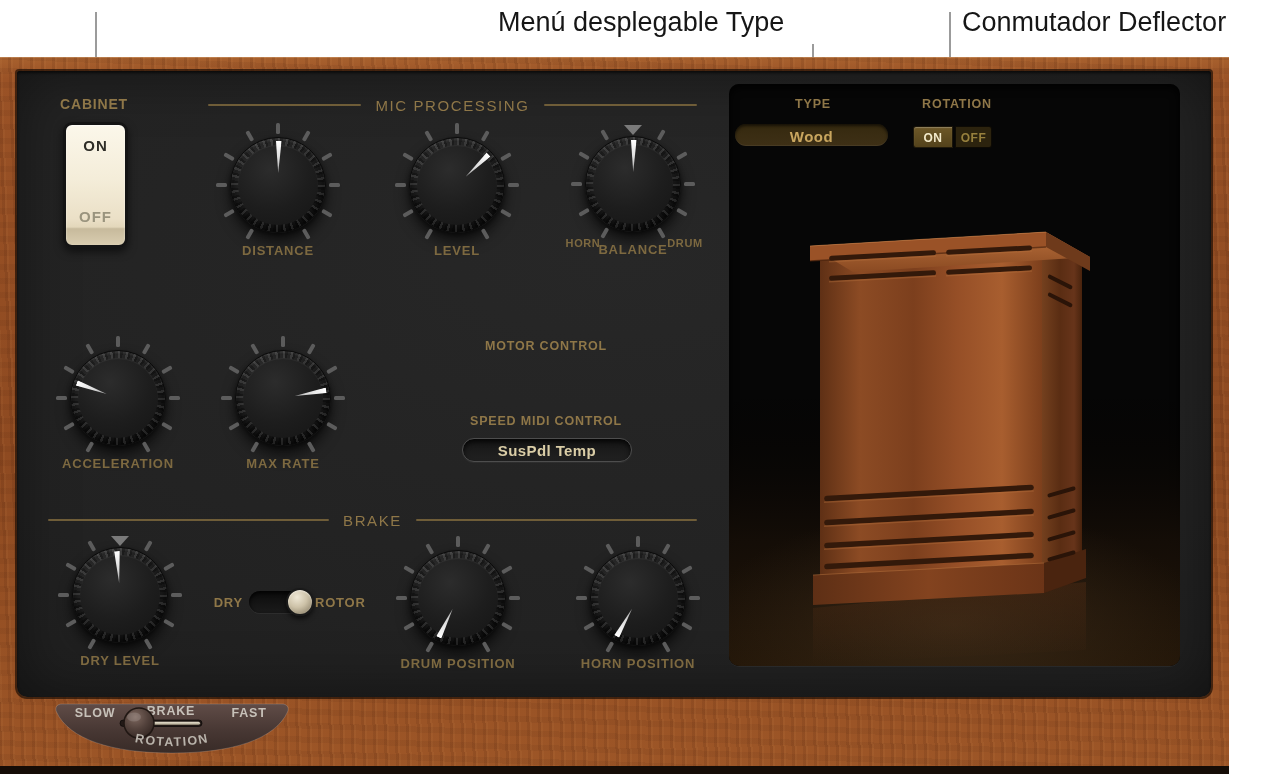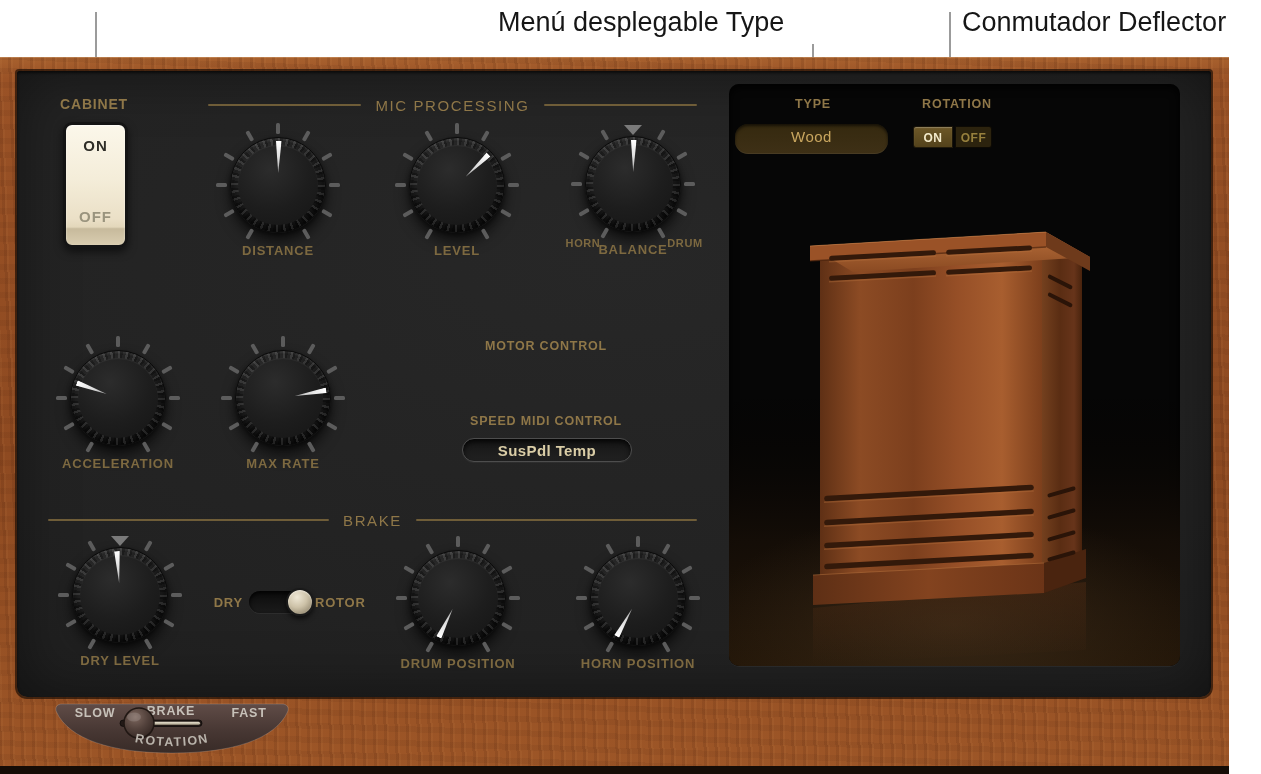--- a/index.html
+++ b/index.html
@@ -95,23 +95,23 @@
     background:radial-gradient(circle at 38% 30%, #efe8d6 0%, #cdc2a8 45%, #9a8f77 80%, #776d58 100%);
     border:2px solid #1a1a1a;box-sizing:border-box;
     box-shadow:0 3px 5px rgba(0,0,0,0.6), inset 0 1px 2px rgba(255,255,255,0.6);}
 
   
   .display{position:absolute;left:712px;top:13px;width:451px;height:582px;border-radius:10px;
     background:#060606;overflow:hidden;
     box-shadow:inset 0 3px 10px rgba(0,0,0,0.9), 0 1px 0 rgba(255,255,255,0.05);}
   .lbl-type{position:absolute;left:44px;top:13px;width:80px;}
   .lbl-deflector{position:absolute;left:183px;top:13px;width:90px;}
-  .pill-type{position:absolute;left:6px;top:40px;width:153px;height:30px;border-radius:13px;
+  .pill-type{position:absolute;left:6px;top:40px;width:153px;height:22px;border-radius:13px;
     background:linear-gradient(180deg,#35290f,#3e3016);text-align:center;line-height:25px;
-    color:#c9a65f;font-weight:normal;font-size:15px;letter-spacing:0.5px;
+    color:#c9a65f;font-weight:bold;font-size:15px;letter-spacing:0.5px;
     box-shadow:inset 0 2px 3px rgba(0,0,0,0.6), inset 0 -1px 1px rgba(255,255,255,0.07);}
   .defl-group{position:absolute;left:184px;top:42px;height:22px;display:flex;gap:2px;}
   .defl-btn{height:22px;line-height:22px;text-align:center;font-weight:bold;font-size:12px;letter-spacing:0.5px;
     background:#2c230e;color:#97803d;border:1px solid rgba(0,0,0,0.7);box-sizing:border-box;}
   .defl-on{width:40px;border-radius:3px 0 0 3px;}
   .defl-off{width:37px;border-radius:0 3px 3px 0;}
   .defl-btn.active{background:linear-gradient(180deg,#6d5828,#53421b);color:#f3eacb;
     box-shadow:inset 0 1px 1px rgba(255,255,255,0.25);}
   .cab-svg{position:absolute;left:0;top:0;}
 

